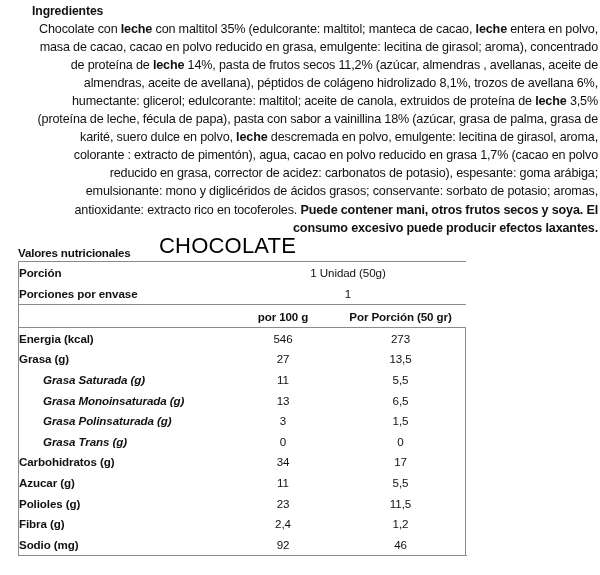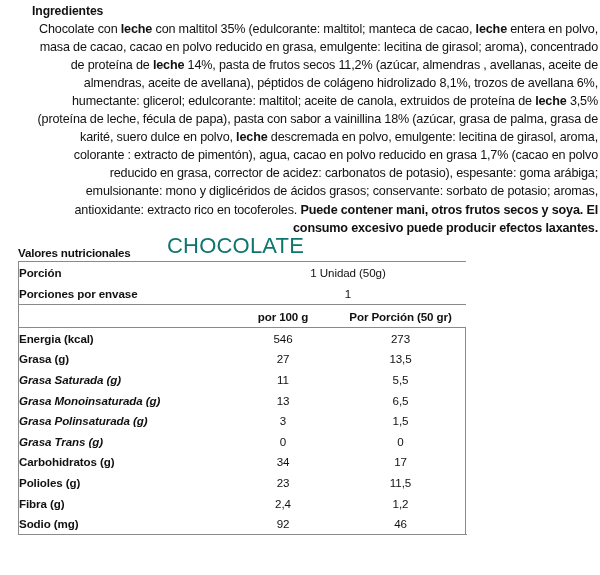--- a/index.html
+++ b/index.html
@@ -47,23 +47,22 @@
     font-weight: bold;
     letter-spacing: -0.2px;
   }
   .chocolate-title {
     position: absolute;
     left: 159px;
     top: 233px;
     font-size: 22px;
     font-weight: normal;
     letter-spacing: 0.2px;
-    color: #0f766e;
+    color: #000000;
     font-family: "Liberation Sans", sans-serif;
-    margin-left: 8px;
   }
 
   
   .nutri-table {
     position: absolute;
     left: 18px;
     top: 261px;
     width: 447px;
     border-collapse: collapse;
     table-layout: fixed;
@@ -82,20 +81,21 @@
   .outer-r { border-right: 1px solid #8a8a8a; }
   .rule-top    { border-top: 1px solid #8a8a8a; }
   .rule-bottom { border-bottom: 1px solid #8a8a8a; }
 
   .cell-label {
     padding-left: 7px;
     font-weight: bold;
     height: 20px;
   }
   .cell-label.sub {
+    padding-left: 24px;
     font-weight: bold;
     font-style: italic;
   }
   .cell-center {
     text-align: center;
     font-weight: normal;
     height: 20px;
   }
   .cell-center.strong { font-weight: bold; }
   .cell-num {
@@ -185,20 +185,26 @@
         <td class="cell-num">0</td>
         <td class="outer-r" style="width:0;padding:0"></td>
       </tr>
       <tr>
         <td class="cell-label outer-l">Carbohidratos (g)</td>
         <td class="cell-num">34</td>
         <td class="cell-num">17</td>
         <td class="outer-r" style="width:0;padding:0"></td>
       </tr>
       <tr>
+        <td class="cell-label outer-l">Azucar (g)</td>
+        <td class="cell-num">11</td>
+        <td class="cell-num">5,5</td>
+        <td class="outer-r" style="width:0;padding:0"></td>
+      </tr>
+      <tr>
         <td class="cell-label outer-l">Polioles (g)</td>
         <td class="cell-num">23</td>
         <td class="cell-num">11,5</td>
         <td class="outer-r" style="width:0;padding:0"></td>
       </tr>
       <tr>
         <td class="cell-label outer-l">Fibra (g)</td>
         <td class="cell-num">2,4</td>
         <td class="cell-num">1,2</td>
         <td class="outer-r" style="width:0;padding:0"></td>

